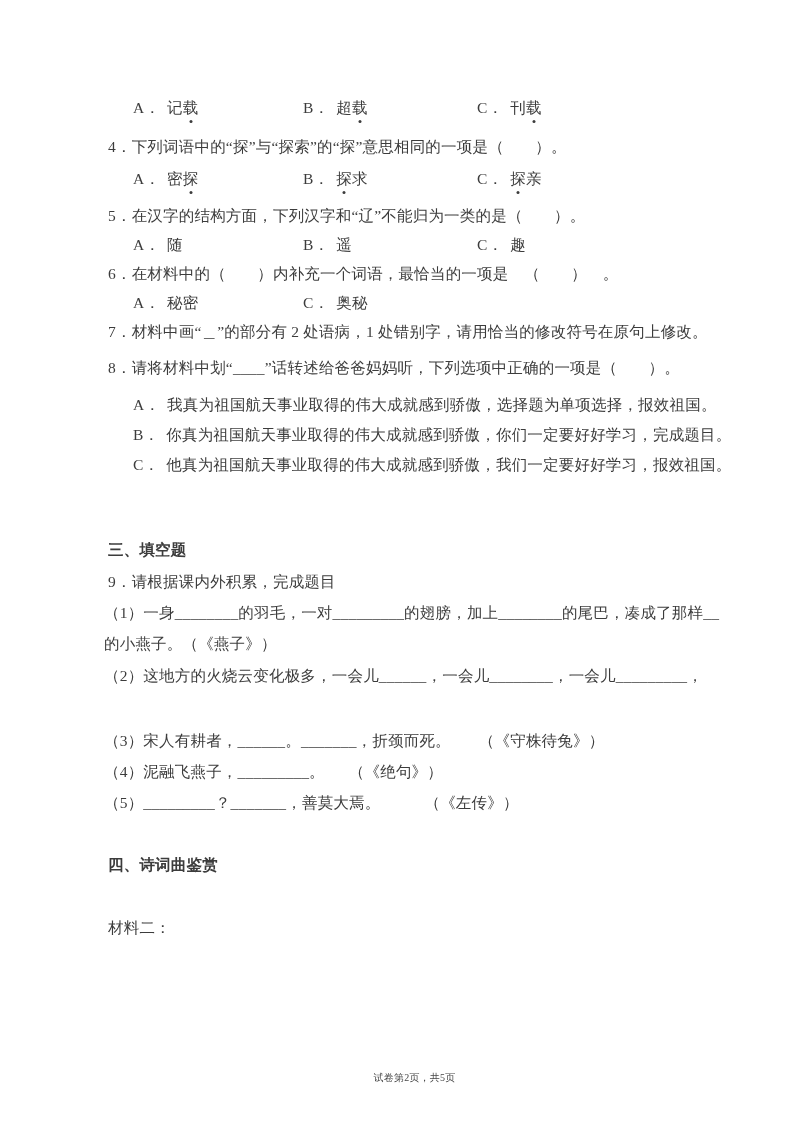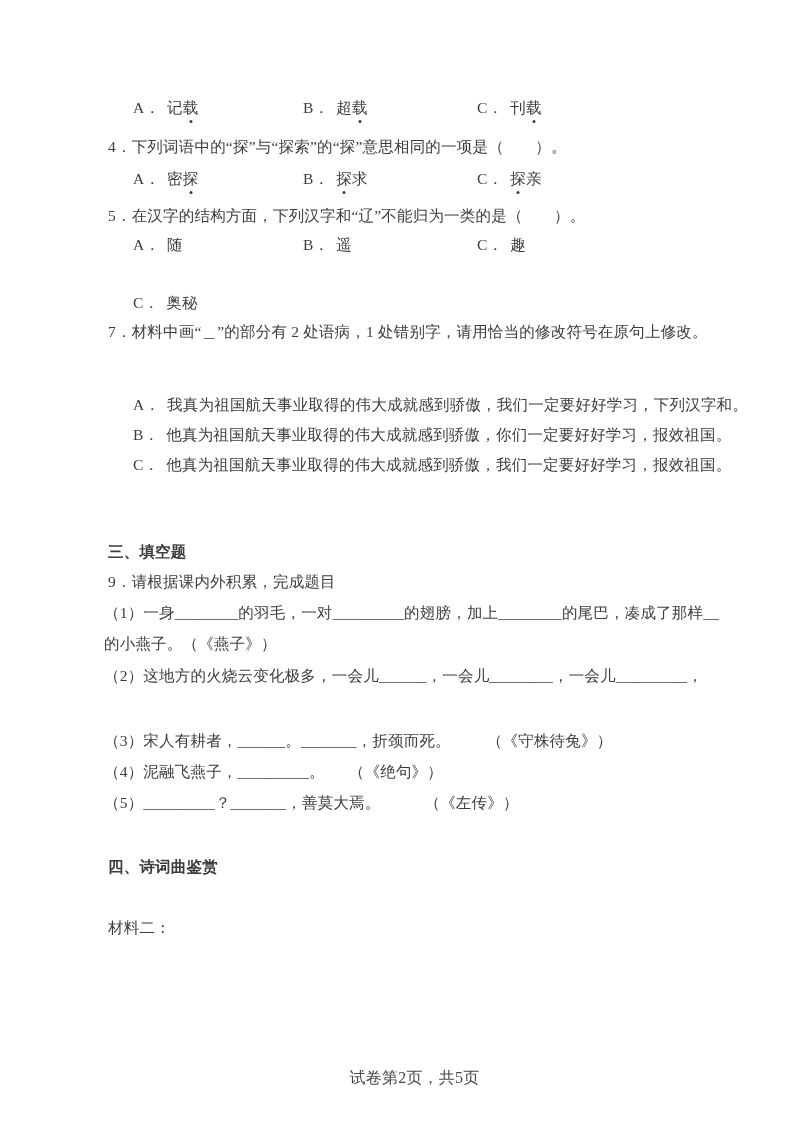--- a/index.html
+++ b/index.html
@@ -21,43 +21,43 @@
     white-space: nowrap;
     letter-spacing: 0.2px;
     align-items: center;
   }
   .fill { left: 104px; }
   .indent { left: 133px; }
   .opt-row { display: flex; }
   .opt-col1 { width: 170px; }
   .opt-col2 { width: 174px; }
   .opt-label { margin-right: 7px; }
-  .heading { font-weight: bold; }
+  .heading { font-weight: bold; font-family: Liberation Mono, monospace; }
   .emph { position: relative; display: inline-block; }
   .emph::after {
     content: "";
     position: absolute;
     bottom: -4px;
     left: 50%;
     transform: translateX(-50%);
     width: 3px;
     height: 3px;
     border-radius: 50%;
     background: #3c3c3c;
   }
   .source { display: inline-block; }
   .gap-huoshaoyun { margin-left: 118px; }
-  .gap-shouzhu   { margin-left: 36px; }
+  .gap-shouzhu   { margin-left: 28px; }
   .gap-jueju     { margin-left: 24px; }
   .gap-zuozhuan  { margin-left: 44px; }
   .footer {
     left: 0;
     right: 0;
     text-align: center;
-    font-size: 16px;
+    font-size: 10px;
     color: #474747;
     padding-left: 36px;
   }
 </style>
 </head>
 <body>
 
 <div class="page">
 
   <div class="ln indent opt-row" style="top:96px">
@@ -73,28 +73,31 @@
     <span><span class="opt-label">C．</span><span></span><span class="emph">探</span><span>亲</span></span>
   </div>
 
   <p class="ln" style="top:204px">5．在汉字的结构方面，下列汉字和“辽”不能归为一类的是（　　）。</p>
   <div class="ln indent opt-row" style="top:233px">
     <span class="opt-col1"><span class="opt-label">A．</span><span>随</span><span class=""></span><span></span></span>
     <span class="opt-col2"><span class="opt-label">B．</span><span>遥</span><span class=""></span><span></span></span>
     <span><span class="opt-label">C．</span><span>趣</span><span class=""></span><span></span></span>
   </div>
 
+  <p class="ln" style="top:262px">6．在材料中的（　　）内补充一个词语，最恰当的一项是　（　　）　。</p>
   <div class="ln indent opt-row" style="top:291px">
+    <span class="opt-col1"><span class="opt-label">A．</span><span>秘密</span><span class=""></span><span></span></span>
     <span><span class="opt-label">C．</span><span>奥秘</span><span class=""></span><span></span></span>
   </div>
 
   <p class="ln" style="top:320px">7．材料中画“＿”的部分有 2 处语病，1 处错别字，请用恰当的修改符号在原句上修改。</p>
 
-  <p class="ln indent" style="top:393px"><span class="opt-label">A．</span><span>我真为祖国航天事业取得的伟大成就感到骄傲，我们一定要好好学习，下列汉字和。</span></p>
-  <p class="ln indent" style="top:423px"><span class="opt-label">B．</span><span>他真为祖国航天事业取得的伟大成就感到骄傲，你们一定要好好学习，报效祖国。</span></p>
+  <p class="ln" style="top:356px">8．请将材料中划“____”话转述给爸爸妈妈听，下列选项中正确的一项是（　　）。</p>
+  <p class="ln indent" style="top:393px"><span class="opt-label">A．</span><span>我真为祖国航天事业取得的伟大成就感到骄傲，选择题为单项选择，报效祖国。</span></p>
+  <p class="ln indent" style="top:423px"><span class="opt-label">B．</span><span>你真为祖国航天事业取得的伟大成就感到骄傲，你们一定要好好学习，完成题目。</span></p>
   <p class="ln indent" style="top:453px"><span class="opt-label">C．</span><span>他真为祖国航天事业取得的伟大成就感到骄傲，我们一定要好好学习，报效祖国。</span></p>
 
   <p class="ln heading" style="top:540px">三、填空题</p>
   <p class="ln" style="top:570px">9．请根据课内外积累，完成题目</p>
 
   <p class="ln fill" style="top:601px">（1）一身________的羽毛，一对_________的翅膀，加上________的尾巴，凑成了那样__</p>
   <p class="ln fill" style="top:632px">的小燕子。（《燕子》）</p>
   <p class="ln fill" style="top:664px">（2）这地方的火烧云变化极多，一会儿______，一会儿________，一会儿_________，</p>
   <p class="ln fill" style="top:729px"><span>（3）宋人有耕者，______。_______，折颈而死。</span><span class="source gap-shouzhu">（《守株待兔》）</span></p>
   <p class="ln fill" style="top:760px"><span>（4）泥融飞燕子，_________。</span><span class="source gap-jueju">（《绝句》）</span></p>

